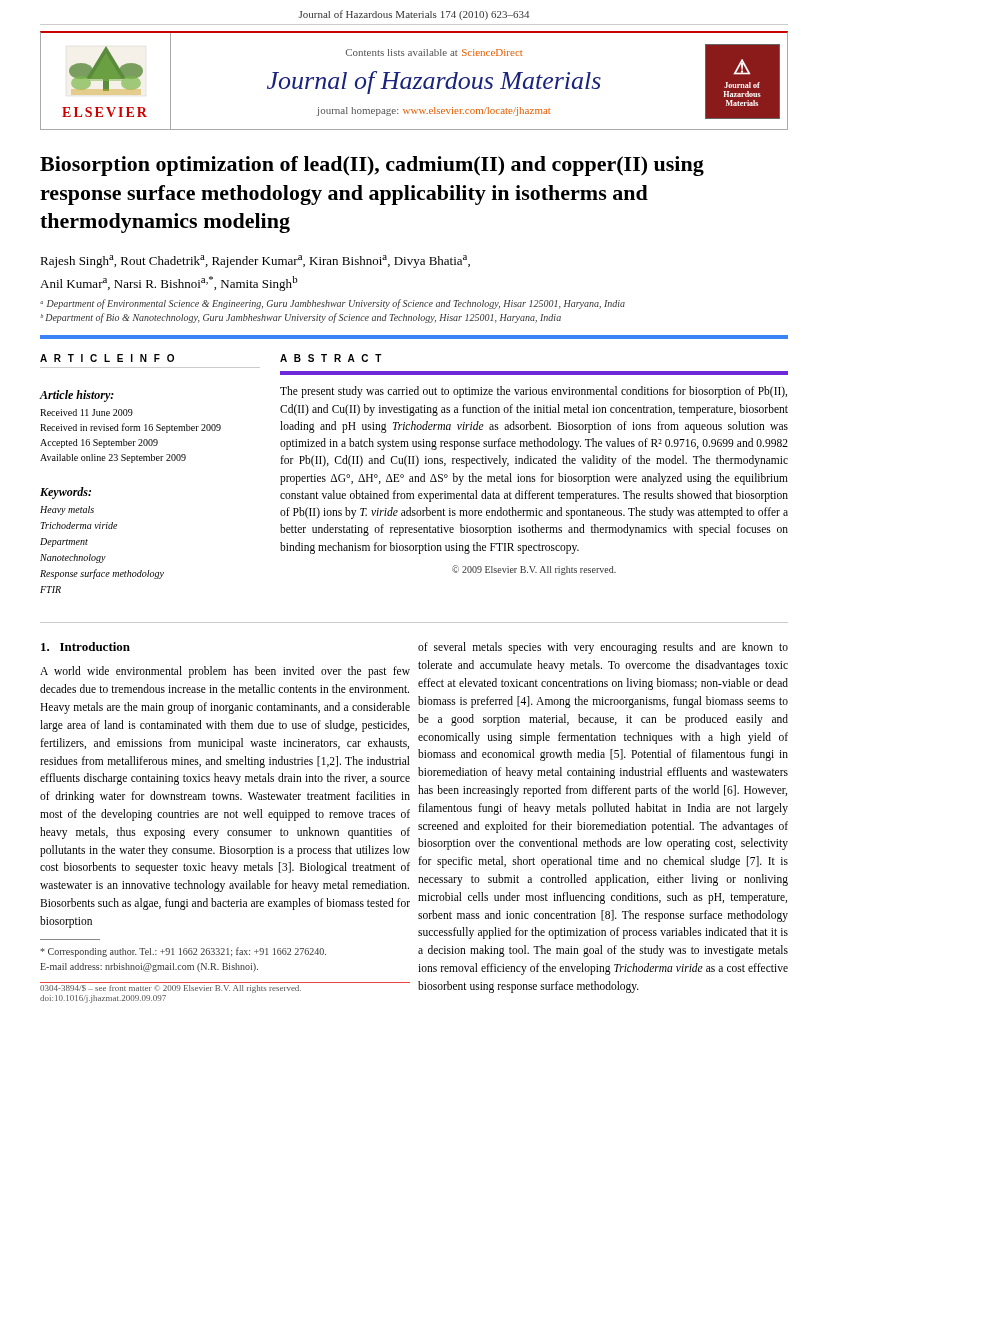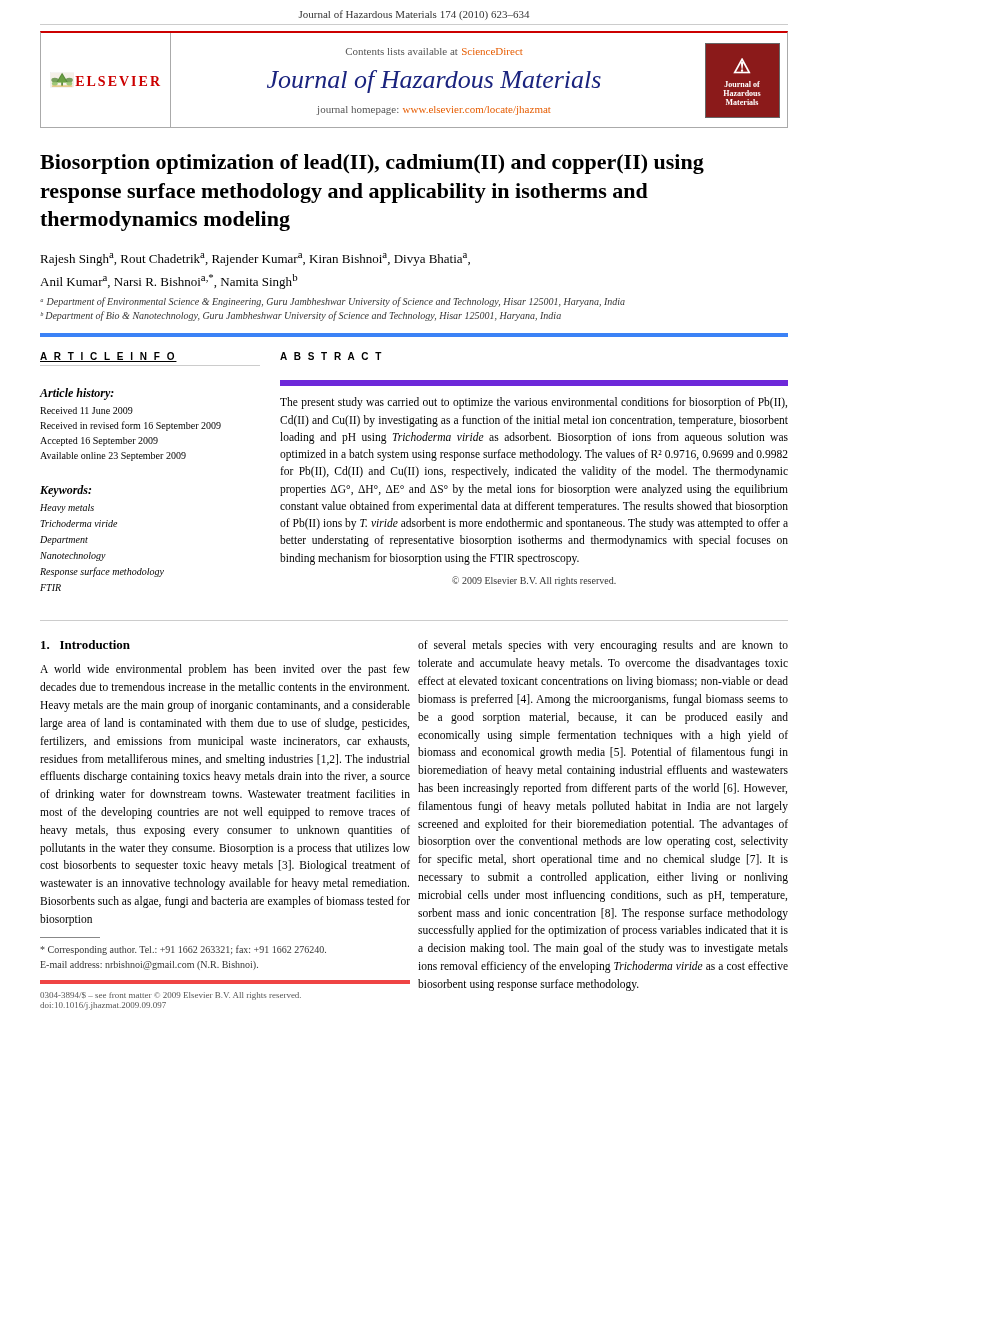--- a/index.html
+++ b/index.html
@@ -33,21 +33,21 @@
       align-items: stretch;
       border: 1px solid #aaa;
       border-top: 2px solid #c00;
       margin-bottom: 2px;
     }
 
     .header-left {
       width: 130px;
       min-width: 130px;
       display: flex;
-      flex-direction: row;
+      flex-direction: column;
       align-items: center;
       justify-content: center;
       padding: 8px;
       border-right: 1px solid #aaa;
     }
 
     .elsevier-logo {
       width: 90px;
       height: 60px;
     }
@@ -174,21 +174,20 @@
       font-size: 10px;
       letter-spacing: 2px;
       font-weight: bold;
       color: #000;
       margin-bottom: 8px;
       border-bottom: 1px solid #ccc;
       padding-bottom: 3px;
       text-transform: uppercase;
       font-style: normal;
       font-family: Arial, sans-serif;
-      text-decoration: underline;
     }
 
     .info-group {
       margin-bottom: 10px;
     }
 
     .info-label {
       font-size: 12px;
       font-style: italic;
       font-weight: bold;
@@ -214,22 +213,22 @@
     .abstract-column {
       flex: 1;
     }
 
     .abstract-title {
       font-size: 10px;
       letter-spacing: 2px;
       font-weight: bold;
       color: #000;
       margin-bottom: 8px;
-      border-bottom: 6px solid #6d28d9;
-      padding-bottom: 18px;
+      border-bottom: 4px solid #6d28d9;
+      padding-bottom: 7px;
       text-transform: uppercase;
       font-family: Arial, sans-serif;
     }
 
     .abstract-text {
       font-size: 11.5px;
       line-height: 1.5;
       text-align: justify;
     }
 
@@ -274,22 +273,22 @@
     .footnote-text {
       font-size: 10px;
       line-height: 1.5;
       color: #333;
     }
 
     .footer-bottom {
       font-size: 9px;
       color: #555;
       margin-top: 8px;
-      border-top: 4px solid #ef4444;
-      padding-top: 6px;
+      border-top: 1px solid #ef4444;
+      padding-top: 0;
     }
   </style>
 </head>
 <body>
 
 <div class="page-container">
 
   <div class="journal-ref-line">
     <span>Journal of Hazardous Materials 174 (2010) 623–634</span>
   </div>

